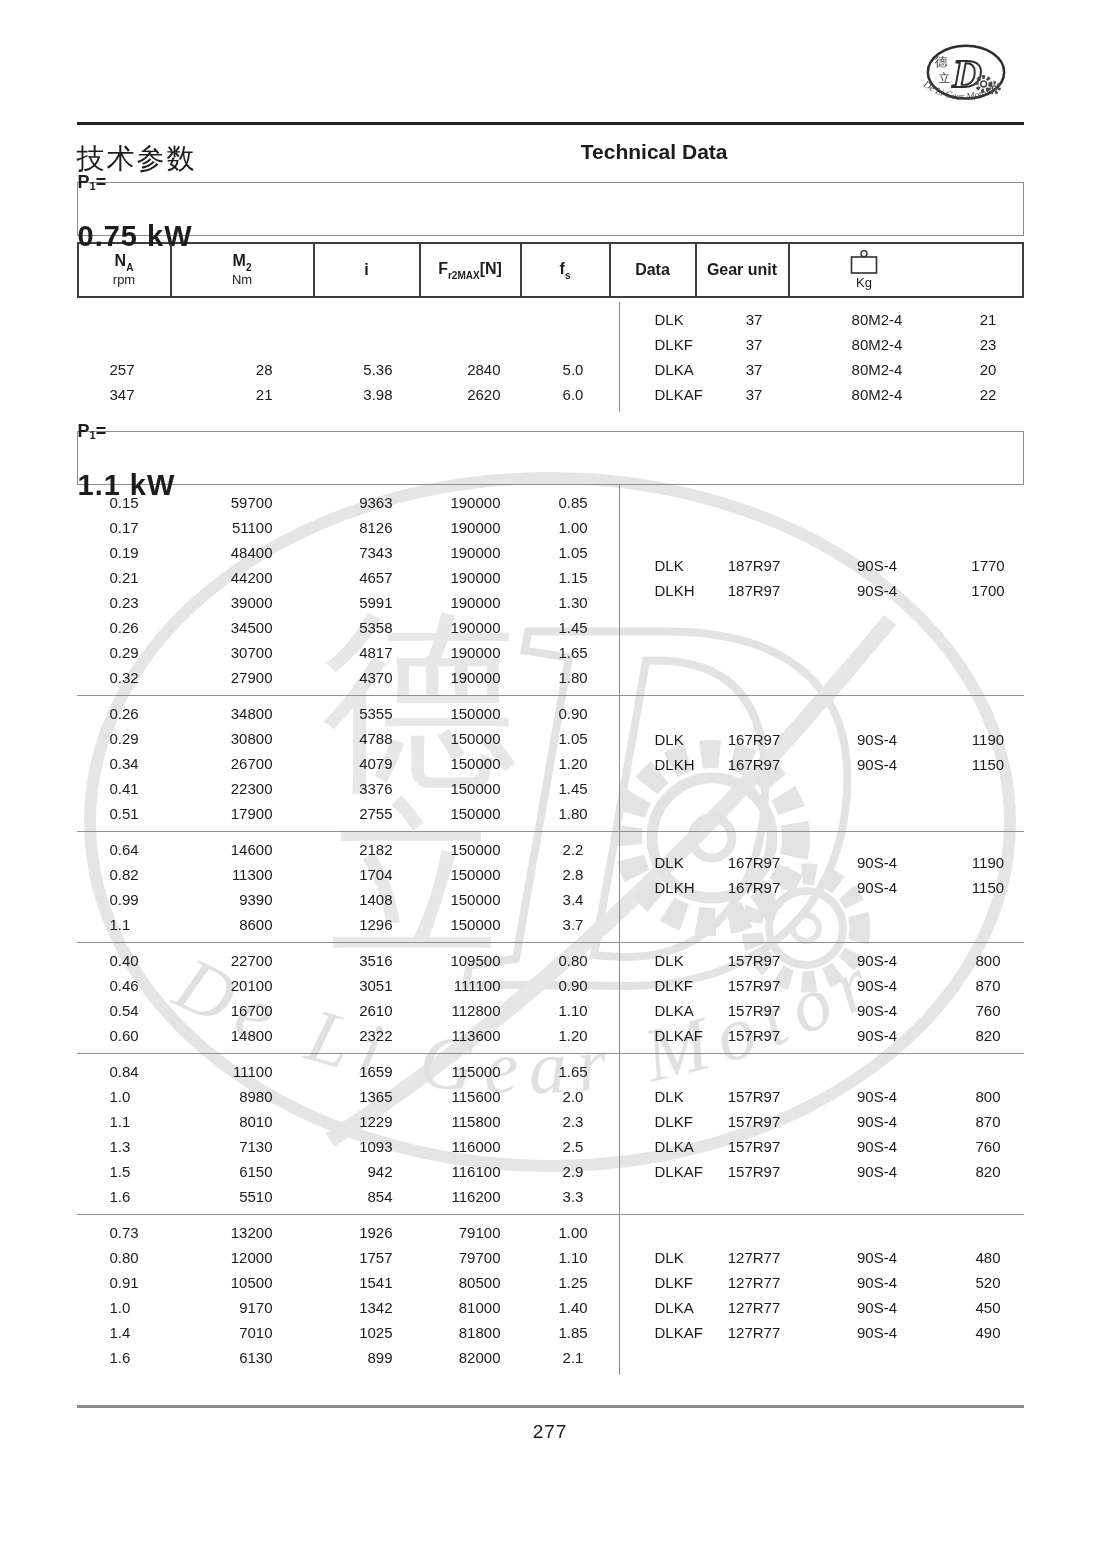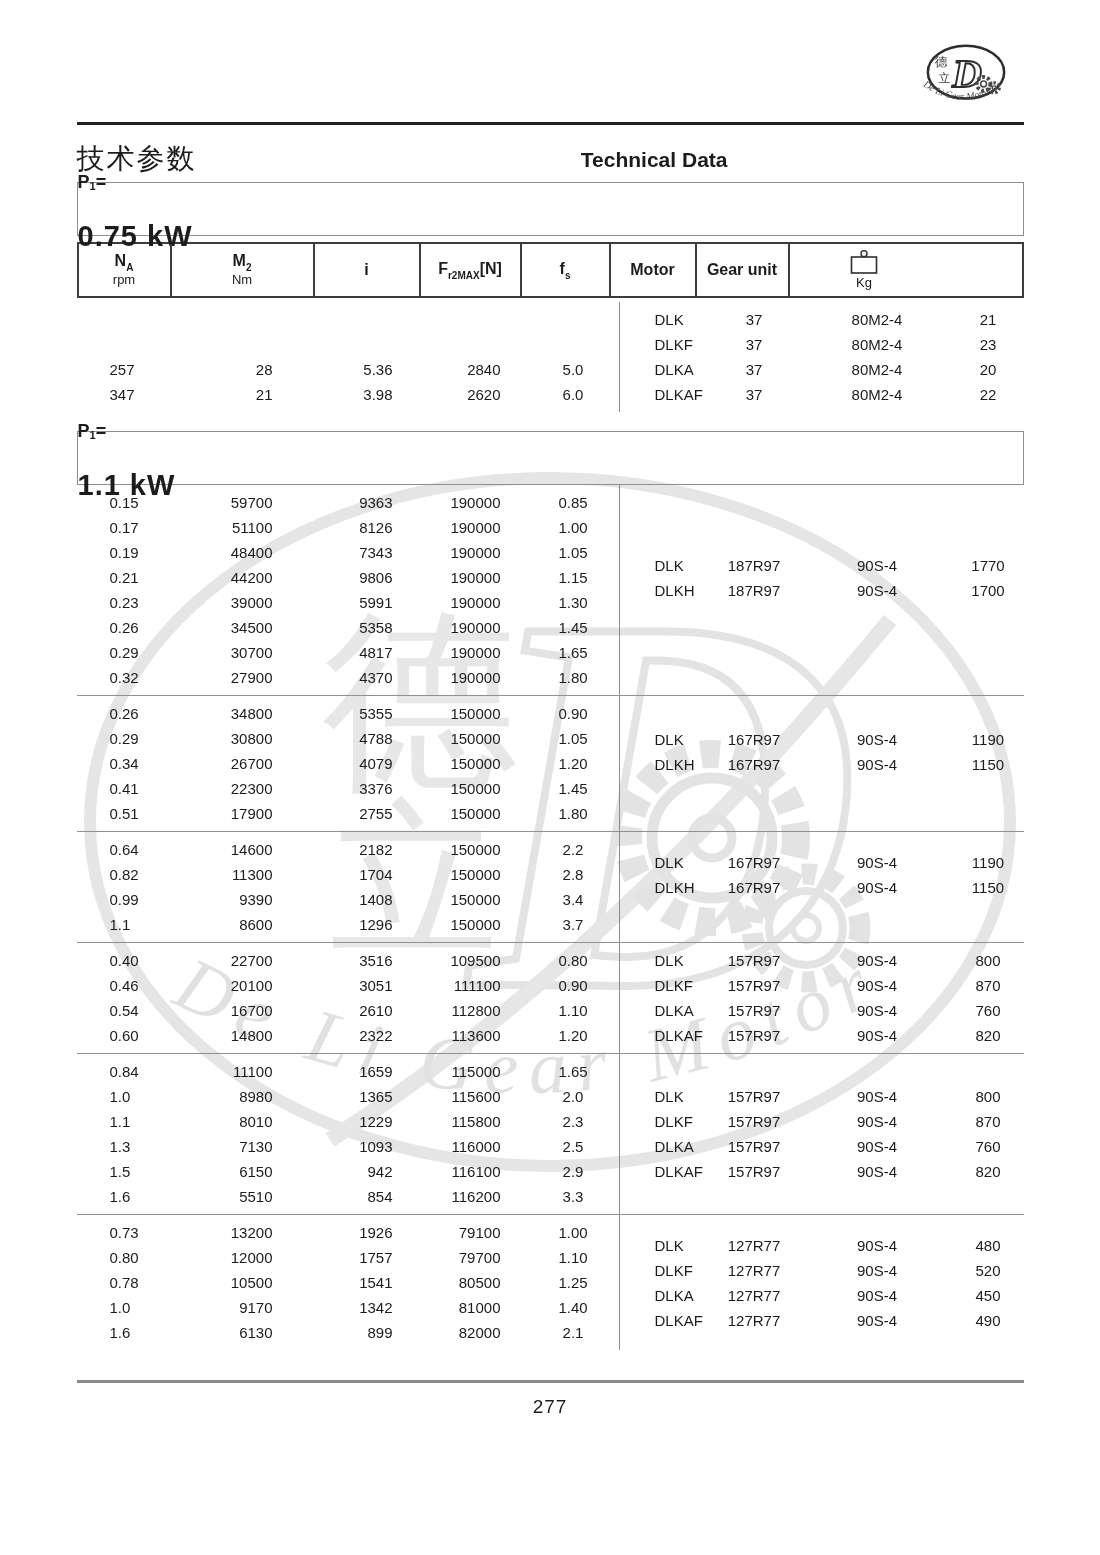--- a/index.html
+++ b/index.html
@@ -19,21 +19,21 @@
   .logo-svg{width:116px;height:88px;flex:0 0 auto;}
   .brand-cn{
     font-family:"Liberation Serif","DejaVu Serif",serif;
     font-weight:bold;font-size:45px;letter-spacing:14px;line-height:1;
     padding-bottom:10px;white-space:nowrap;
   }
   .top-rule{height:3px;background:#222;margin-top:2px;}
 
   .section-heading{position:relative;margin-top:15px;height:30px;}
   .heading-cn{font-size:28px;font-weight:normal;letter-spacing:2px;}
-  .heading-en{position:absolute;left:61%;top:8px;transform:translateX(-50%);font-size:21px;font-weight:bold;white-space:nowrap;}
+  .heading-en{position:absolute;left:61%;top:0;transform:translateX(-50%);font-size:21px;font-weight:bold;white-space:nowrap;}
 
   
   .power-box{
     border:1px solid #8f8f8f;height:52px;margin-top:12px;
     display:flex;align-items:baseline;justify-content:center;background:transparent;flex-direction:column;
   }
   .power-box .p-prefix{font-weight:bold;font-size:18px;line-height:52px;}
   .power-box .p-prefix sub{font-size:11px;font-weight:bold;vertical-align:baseline;position:relative;top:2px;}
   .power-box .p-value{font-weight:bold;font-size:29px;letter-spacing:1px;line-height:52px;}
 
@@ -144,21 +144,21 @@
       <div class="hcell">
         <div class="h-main">i</div>
       </div>
       <div class="hcell">
         <div class="h-main"><span>F</span><sub>r2MAX</sub><span>[N]</span></div>
       </div>
       <div class="hcell">
         <div class="h-main"><span>f</span><sub>s</sub></div>
       </div>
       <div class="hcell">
-        <div class="h-main">Motor</div>
+        <div class="h-main">Data</div>
       </div>
       <div class="hcell">
         <div class="h-main">Gear unit</div>
       </div>
       <div class="hcell kg-cell">
         <svg width="30" height="25" viewBox="0 0 30 25">
           <circle cx="15" cy="3.6" r="3" fill="#ffffff" stroke="#2e2e2e" stroke-width="1.4"></circle>
           <rect x="2.5" y="7" width="25" height="16" fill="none" stroke="#2e2e2e" stroke-width="1.6"></rect>
         </svg>
         <div class="h-unit">Kg</div>
@@ -237,21 +237,21 @@
             <div class="drow">
               <span class="c1">0.19</span>
               <span class="c2">48400</span>
               <span class="c3">7343</span>
               <span class="c4">190000</span>
               <span class="c5">1.05</span>
             </div>
             <div class="drow">
               <span class="c1">0.21</span>
               <span class="c2">44200</span>
-              <span class="c3">9806</span>
+              <span class="c3">4657</span>
               <span class="c4">190000</span>
               <span class="c5">1.15</span>
             </div>
             <div class="drow">
               <span class="c1">0.23</span>
               <span class="c2">39000</span>
               <span class="c3">5991</span>
               <span class="c4">190000</span>
               <span class="c5">1.30</span>
             </div>
@@ -536,34 +536,41 @@
               <span class="c5">1.00</span>
             </div>
             <div class="drow">
               <span class="c1">0.80</span>
               <span class="c2">12000</span>
               <span class="c3">1757</span>
               <span class="c4">79700</span>
               <span class="c5">1.10</span>
             </div>
             <div class="drow">
-              <span class="c1">0.78</span>
+              <span class="c1">0.91</span>
               <span class="c2">10500</span>
               <span class="c3">1541</span>
               <span class="c4">80500</span>
               <span class="c5">1.25</span>
             </div>
             <div class="drow">
               <span class="c1">1.0</span>
               <span class="c2">9170</span>
               <span class="c3">1342</span>
               <span class="c4">81000</span>
               <span class="c5">1.40</span>
             </div>
             <div class="drow">
+              <span class="c1">1.4</span>
+              <span class="c2">7010</span>
+              <span class="c3">1025</span>
+              <span class="c4">81800</span>
+              <span class="c5">1.85</span>
+            </div>
+            <div class="drow">
               <span class="c1">1.6</span>
               <span class="c2">6130</span>
               <span class="c3">899</span>
               <span class="c4">82000</span>
               <span class="c5">2.1</span>
             </div>
           </div>
           <div class="gright">
             <div class="rrow">
               <span class="c6">DLK</span>

